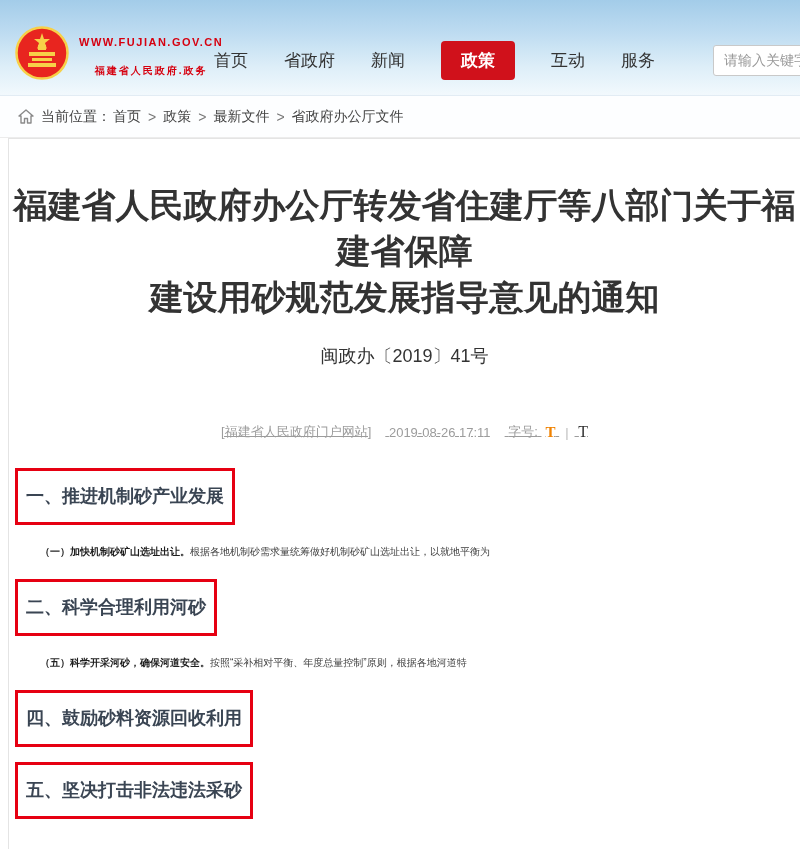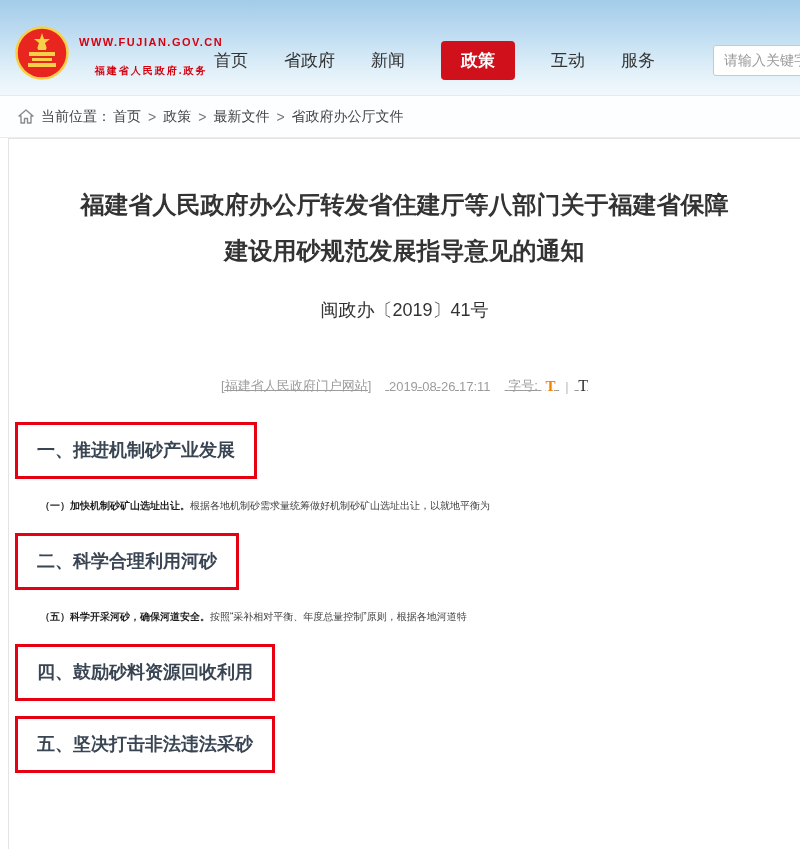--- a/index.html
+++ b/index.html
@@ -44,35 +44,35 @@
   .crumb { color: #454545; cursor: pointer; }
   .crumb-sep { color: #777; margin: 0 7px; }
   .crumb-prefix { margin-right: 2px; }
 
   
   .content-box {
     margin-left: 8px; height: 711px; background: #fff;
     border: 1px solid #e4e4e4; border-right: none; border-bottom: none;
     overflow: hidden;
   }
-  .title { margin-top: 43px; text-align: center; font-size: 24px; font-weight: bold; color: #333; line-height: 46px; }
+  .title { margin-top: 43px; text-align: center; font-size: 34px; font-weight: bold; color: #333; line-height: 46px; }
   .doc-number { margin-top: 24px; text-align: center; font-size: 18px; color: #333; }
   .meta { margin-top: 55px; text-align: center; font-size: 13px; color: #9c9c9c; text-decoration: underline; }
   .meta span { vertical-align: middle; }
   .meta .m-src { margin-right: 14px; }
   .meta .m-date { margin-right: 14px; }
   .meta .t-big { color: #f08200; font-size: 15px; font-weight: bold; font-family: "Liberation Serif", serif; cursor: pointer; margin-left: 4px; }
   .meta .t-sep { color: #bbb; margin: 0 6px; }
   .meta .t-small { color: #333; font-size: 16px; font-family: "Liberation Serif", serif; cursor: pointer; }
 
   
   .sections { }
   .anno-box {
     width: fit-content; margin: 15px 0 0 6px;
-    border: 3px solid #e60012; padding: 13px 19px;
+    border: 3px solid #e60012; padding: 13px 8px;
     font-size: 18px; font-weight: bold; color: #3a4553; line-height: 25px;
     white-space: nowrap;
   }
   .anno-box:first-child { margin-top: 27px; }
   .para {
     margin-top: 14px; padding-left: 31px;
     font-size: 10px; line-height: 25px; color: #404040;
     white-space: nowrap; overflow: hidden;
   }
   .para b { color: #1f1f1f; }

